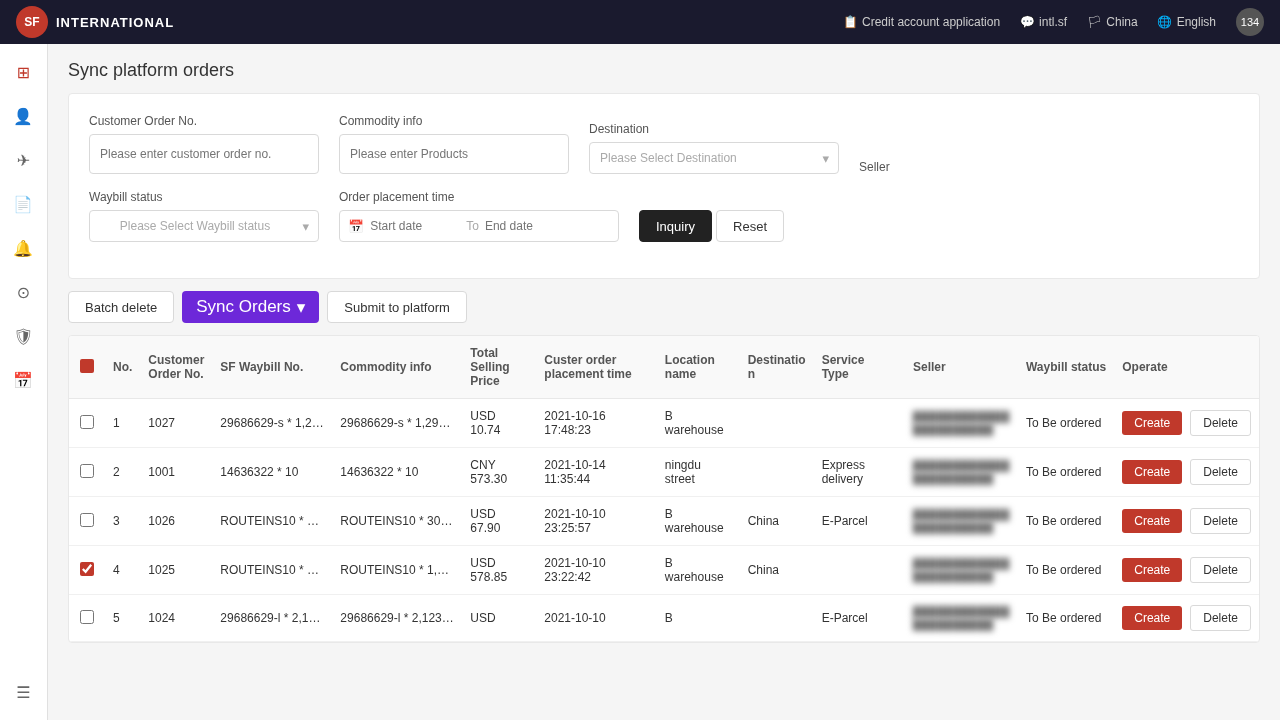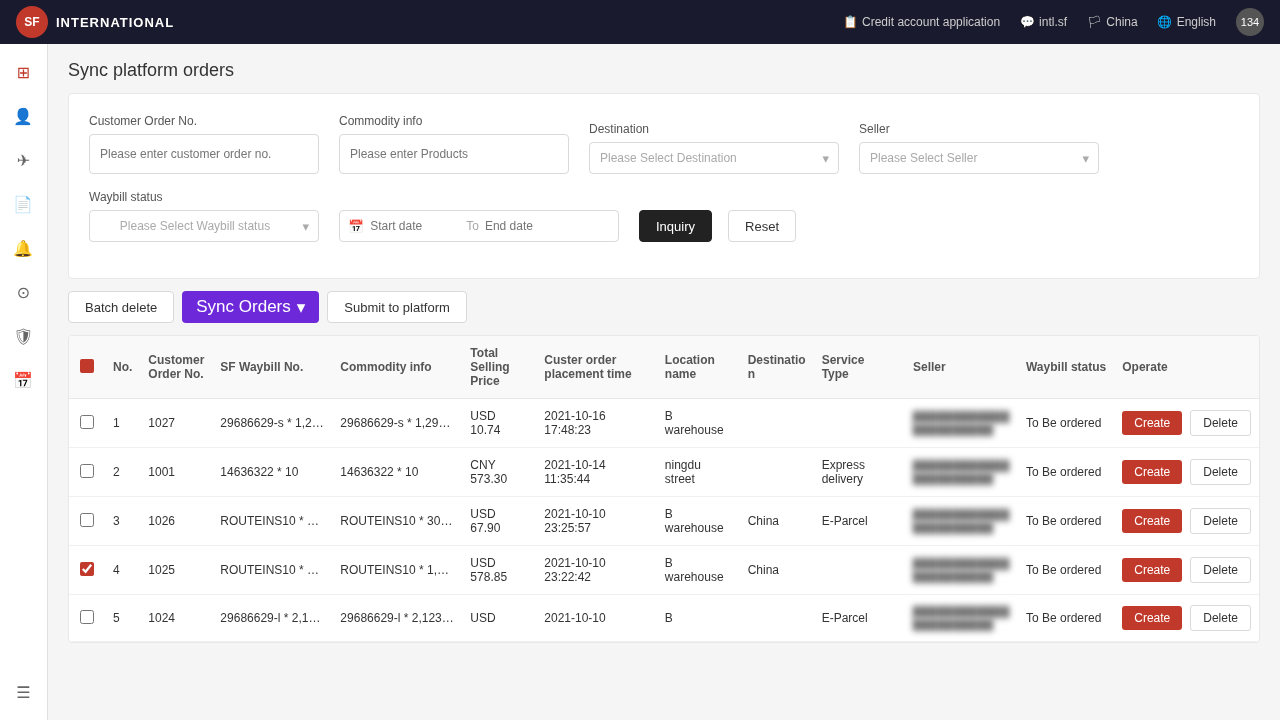--- a/index.html
+++ b/index.html
@@ -381,46 +381,42 @@
         <div class="filter-group">
           <label>Destination</label>
           <div class="select-wrapper">
             <select style="width:250px;">
               <option value="">Please Select Destination</option>
             </select>
           </div>
         </div>
         <div class="filter-group">
           <label>Seller</label>
-          <div class="select-wrapper">
-            <select style="width:240px;">
-              <option value="">Please Select Seller</option>
-            </select>
-          </div>
         </div>
       </div>
 
       <div class="filter-row">
         <div class="filter-group">
           <label>Waybill status</label>
           <div class="select-wrapper">
             <select style="width:230px;text-align:center;">
               <option value="">Please Select Waybill status</option>
             </select>
           </div>
         </div>
         <div class="filter-group">
+          <label>Order placement time</label>
           <div class="date-range">
             <span class="cal-icon">📅</span>
             <input type="text" placeholder="Start date" style="">
             <span class="date-sep">To</span>
             <input type="text" placeholder="End date" style="">
           </div>
         </div>
-        <div style="display:flex; gap:16px; align-items:flex-end; padding-bottom:0px;">
+        <div style="display:flex; gap:4px; align-items:flex-end; padding-bottom:0px;">
           <button class="btn btn-inquiry">Inquiry</button>
           <button class="btn">Reset</button>
         </div>
       </div>
     </div>
 
     <div class="toolbar">
       <button class="btn">Batch delete</button>
       <button class="btn-sync">
         <span>Sync Orders</span>

